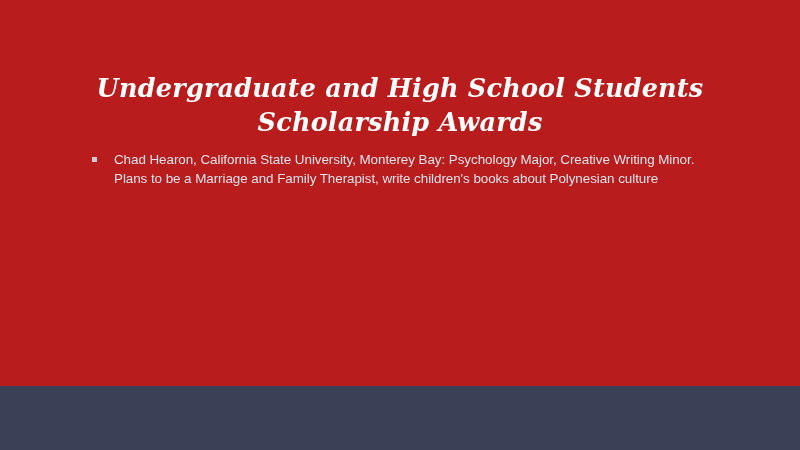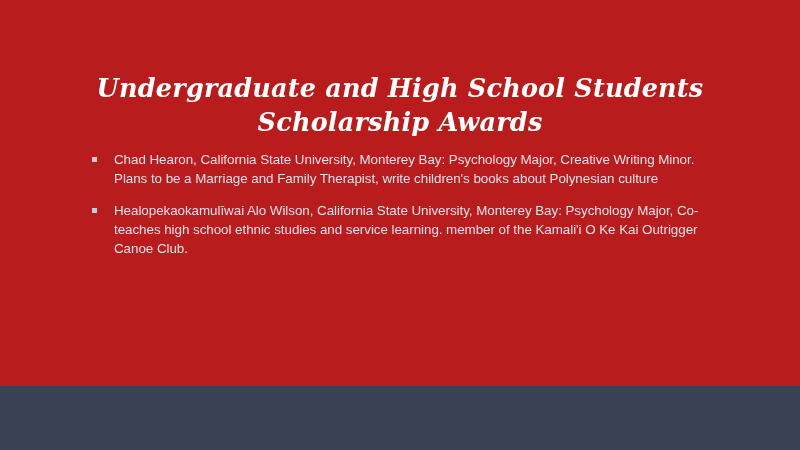--- a/index.html
+++ b/index.html
@@ -71,19 +71,15 @@
 
 <div class="slide">
 
   <div class="slide-title">Undergraduate and High School Students Scholarship Awards</div>
 
   <ul class="bullet-list">
     <li class="bullet-item">
       <span class="bullet-marker"></span>
       <span class="bullet-text">Chad Hearon, California State University, Monterey Bay: Psychology Major, Creative Writing Minor. Plans to be a Marriage and Family Therapist, write children's books about Polynesian culture</span>
     </li>
-    <li class="bullet-item">
-      <span class="bullet-marker"></span>
-      <span class="bullet-text">Healopekaokamulīwai Alo Wilson, California State University, Monterey Bay: Psychology Major, Co-teaches high school ethnic studies and service learning. member of the Kamali'i O Ke Kai  Outrigger Canoe Club.</span>
-    </li>
   </ul>
 
 </div>
 
 </body></html>

